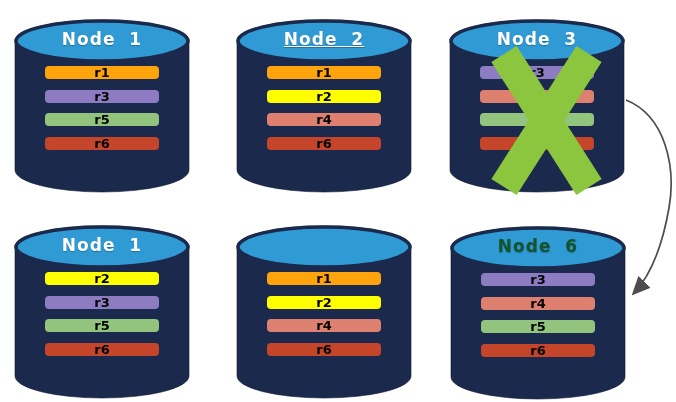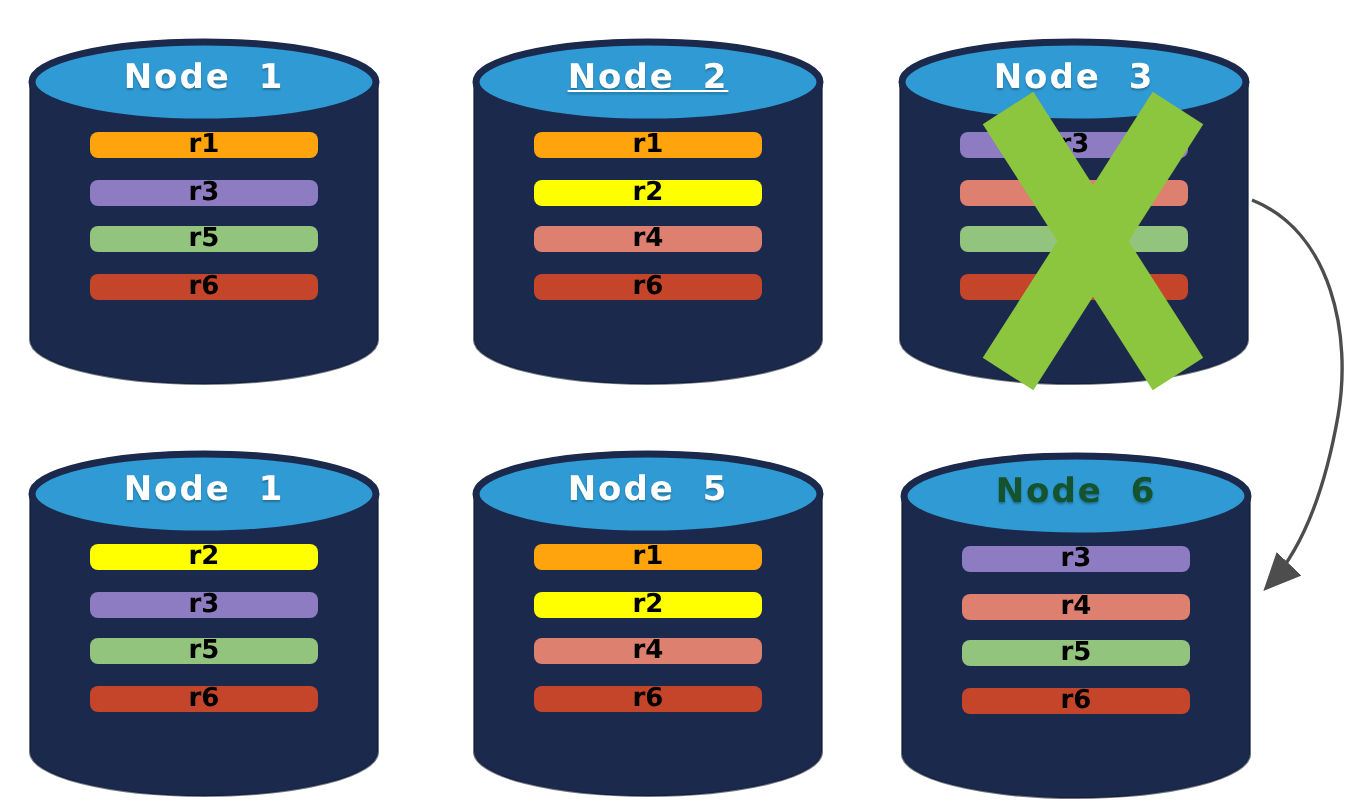--- a/index.html
+++ b/index.html
@@ -139,21 +139,20 @@
         <div class="bar" style="background: rgb(147, 196, 125);"><span>r5</span></div>
         <div class="bar" style="background: rgb(197, 69, 42);"><span>r6</span></div>
       </div>
 
   </div>
     <div class="node" style="left: 235px; top: 216px;">
     <svg class="cyl" width="178" height="186" viewBox="0 0 178 186">
       <path class="cyl-body" d="M2,31 L2,160 A87,22 0 0 0 176,160 L176,31 A87,21 0 0 0 2,31 Z" stroke="rgba(15,25,48,0.6)" stroke-width="1" fill="#1B2A4C"></path>
       <ellipse class="cyl-top" cx="89" cy="31" rx="86" ry="20" stroke-width="3.5" fill="#2F9AD3" stroke="#1B2A4C"></ellipse>
     </svg>
-    <div class="node-title" style="color: rgb(255, 255, 255);">Node 5</div>
     <div class="bars">
         <div class="bar" style="background: rgb(255, 164, 13);"><span>r1</span></div>
         <div class="bar" style="background: rgb(255, 255, 0);"><span>r2</span></div>
         <div class="bar" style="background: rgb(221, 128, 112);"><span>r4</span></div>
         <div class="bar" style="background: rgb(197, 69, 42);"><span>r6</span></div>
       </div>
 
   </div>
     <div class="node" style="left: 449px; top: 217px;">
     <svg class="cyl" width="178" height="186" viewBox="0 0 178 186">

